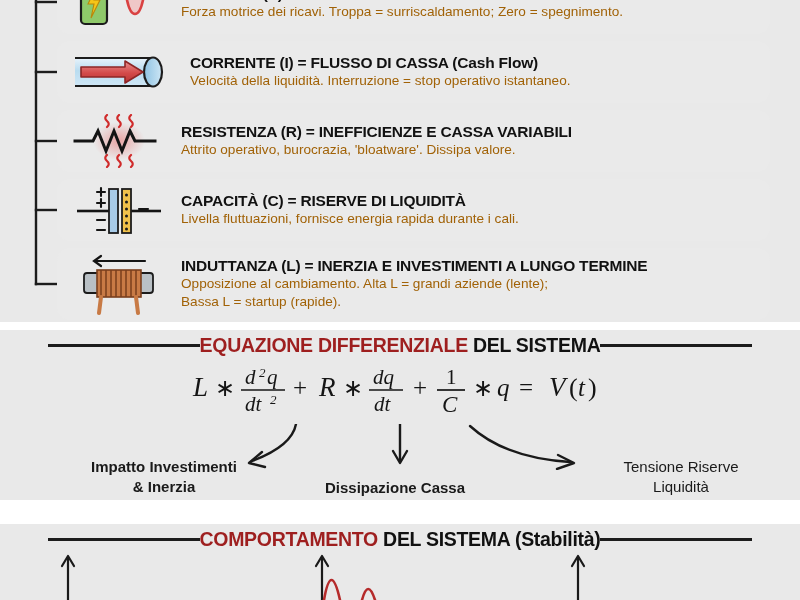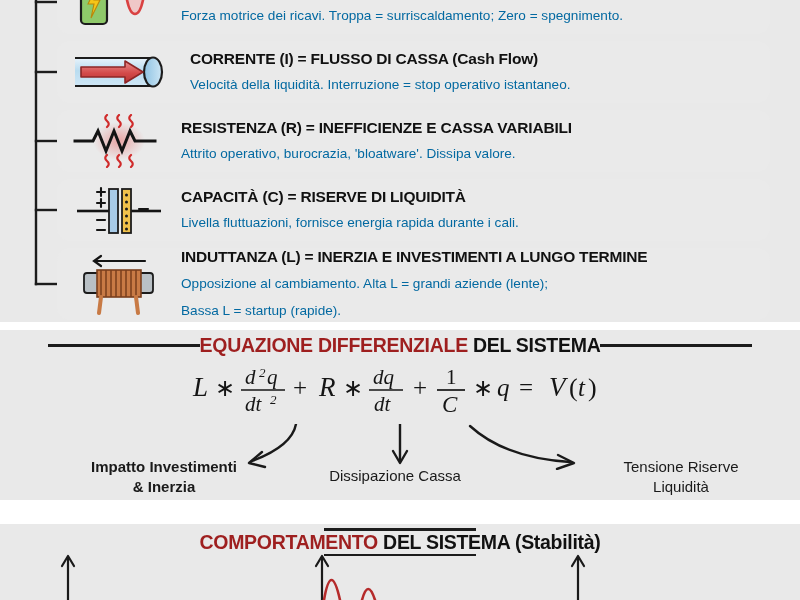--- a/index.html
+++ b/index.html
@@ -72,39 +72,39 @@
     font-size: 15.5px;
     font-weight: bold;
     color: #111111;
     letter-spacing: -0.2px;
     line-height: 1.15;
     white-space: nowrap;
   }
 
   .card-desc {
     font-size: 13.6px;
-    color: #0369a1;
+    color: #a16207;
     line-height: 1.24;
-    margin-top: 10px;
+    margin-top: 1px;
     white-space: nowrap;
   }
 
   
   .section-header {
     position: absolute;
     left: 0;
     width: 800px;
     display: flex;
     align-items: center;
     justify-content: center;
     gap: 0;
   }
 
   #header-equation { top: 334px; }
-  #header-behavior { top: 528px; flex-direction: column; }
+  #header-behavior { top: 528px; }
 
   .rule {
     height: 2.5px;
     background: #1c1c1c;
     width: 152px;
     flex: 0 0 auto;
   }
 
   .header-text {
     font-size: 19.5px;
@@ -141,21 +141,21 @@
   .annotation {
     position: absolute;
     text-align: center;
     font-size: 15px;
     color: #1a1a1a;
     line-height: 1.3;
     white-space: nowrap;
   }
 
   #annotation-l { top: 457px; left: 68px;  width: 192px; font-weight: bold; }
-  #annotation-r { top: 466px; left: 300px; width: 190px; }
+  #annotation-r { top: 478px; left: 300px; width: 190px; font-weight: bold; }
   #annotation-c { top: 457px; left: 586px; width: 190px; }
 
   
   #behavior-plots {
     position: absolute;
     top: 552px;
     left: 0;
     width: 800px;
     height: 48px;
     pointer-events: none;

